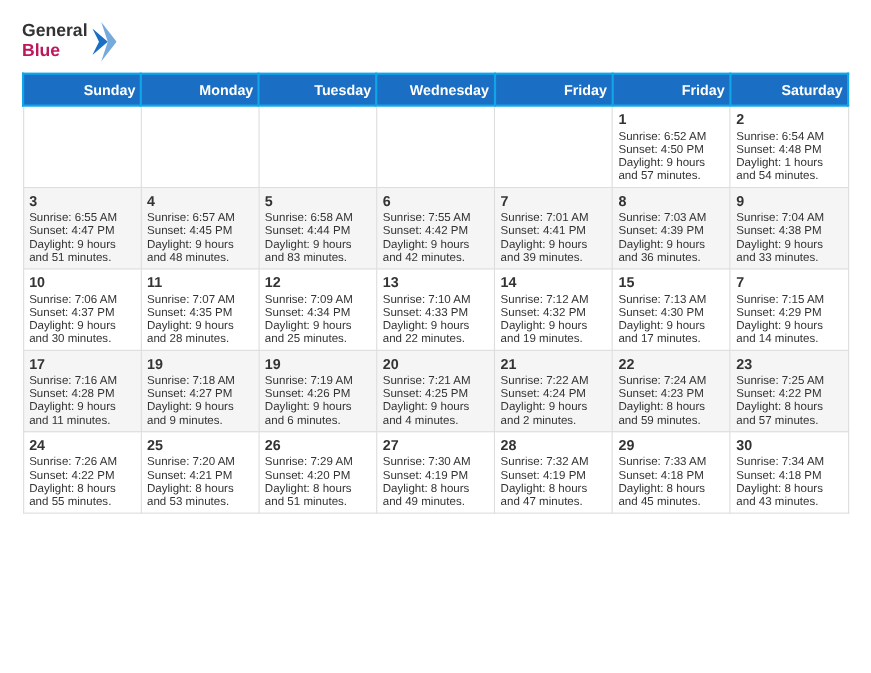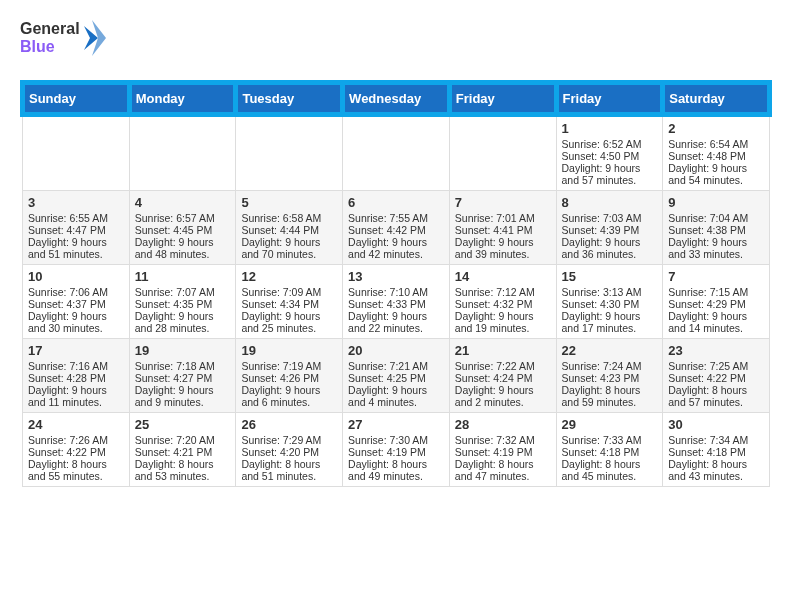--- a/index.html
+++ b/index.html
@@ -7,21 +7,21 @@
       font-family: Arial, sans-serif;
       background: #fff;
       width: 792px;
       min-height: 612px;
       padding: 20px;
     }
     .header-area {
       display: flex;
       justify-content: space-between;
       align-items: flex-start;
-      margin-bottom: 24px;
+      margin-bottom: 10px;
     }
     .logo {
       display: flex;
       align-items: center;
       gap: 4px;
     }
     .title-area {
       text-align: right;
     }
     .month-title {
@@ -37,22 +37,22 @@
       width: 100%;
       border-collapse: collapse;
       table-layout: fixed;
     }
     thead tr th {
       background-color: #1a6fc4;
       color: #fff;
       font-size: 13px;
       font-weight: bold;
       padding: 6px 4px;
-      text-align: left;
-      border: 5px solid #0ea5e9;
+      text-align: right;
+      border: 2px solid #0ea5e9;
     }
     tbody tr td {
       vertical-align: top;
       border: 1px solid #ddd;
       padding: 4px 5px;
       font-size: 10.5px;
       color: #333;
       min-height: 80px;
       background: #fff;
     }
@@ -72,21 +72,21 @@
       background: #fff;
     }
   </style>
 </head>
 <body>
 
 <div class="header-area">
   <div class="logo">
     <div style="display:flex;flex-direction:column;line-height:1.1;">
       <span style="font-size:16px;font-weight:bold;color:#333;">General</span>
-      <span style="font-size:16px;font-weight:bold;color:#8b5cf6;">Blue</span>
+      <span style="font-size:16px;font-weight:bold;color:#be185d;">Blue</span>
     </div>
     <svg width="22" height="36" viewBox="0 0 22 36" xmlns="http://www.w3.org/2000/svg">
       <polygon points="0,6 14,18 0,30 6,18" fill="#1a6fc4"></polygon>
       <polygon points="8,0 22,18 8,36 14,18" fill="#1a6fc4" opacity="0.6"></polygon>
     </svg>
   </div>
   <div class="title-area">
     <div class="month-title"></div>
     <div class="location"></div>
   </div>
@@ -114,41 +114,41 @@
         <td>
           <span class="day-num">1</span>
           <div>Sunrise: 6:52 AM</div>
           <div>Sunset: 4:50 PM</div>
           <div>Daylight: 9 hours and 57 minutes.</div>
         </td>
         <td>
           <span class="day-num">2</span>
           <div>Sunrise: 6:54 AM</div>
           <div>Sunset: 4:48 PM</div>
-          <div>Daylight: 9 hours and 54 minutes.</div>
+          <div>Daylight: 1 hours and 54 minutes.</div>
         </td>
       </tr>
       <tr>
         <td>
           <span class="day-num">3</span>
           <div>Sunrise: 6:55 AM</div>
           <div>Sunset: 4:47 PM</div>
           <div>Daylight: 9 hours and 51 minutes.</div>
         </td>
         <td>
           <span class="day-num">4</span>
           <div>Sunrise: 6:57 AM</div>
           <div>Sunset: 4:45 PM</div>
           <div>Daylight: 9 hours and 48 minutes.</div>
         </td>
         <td>
           <span class="day-num">5</span>
           <div>Sunrise: 6:58 AM</div>
           <div>Sunset: 4:44 PM</div>
-          <div>Daylight: 9 hours and 70 minutes.</div>
+          <div>Daylight: 9 hours and 83 minutes.</div>
         </td>
         <td>
           <span class="day-num">6</span>
           <div>Sunrise: 7:55 AM</div>
           <div>Sunset: 4:42 PM</div>
           <div>Daylight: 9 hours and 42 minutes.</div>
         </td>
         <td>
           <span class="day-num">7</span>
           <div>Sunrise: 7:01 AM</div>
@@ -194,21 +194,21 @@
           <div>Daylight: 9 hours and 22 minutes.</div>
         </td>
         <td>
           <span class="day-num">14</span>
           <div>Sunrise: 7:12 AM</div>
           <div>Sunset: 4:32 PM</div>
           <div>Daylight: 9 hours and 19 minutes.</div>
         </td>
         <td>
           <span class="day-num">15</span>
-          <div>Sunrise: 3:13 AM</div>
+          <div>Sunrise: 7:13 AM</div>
           <div>Sunset: 4:30 PM</div>
           <div>Daylight: 9 hours and 17 minutes.</div>
         </td>
         <td>
           <span class="day-num">7</span>
           <div>Sunrise: 7:15 AM</div>
           <div>Sunset: 4:29 PM</div>
           <div>Daylight: 9 hours and 14 minutes.</div>
         </td>
       </tr>

